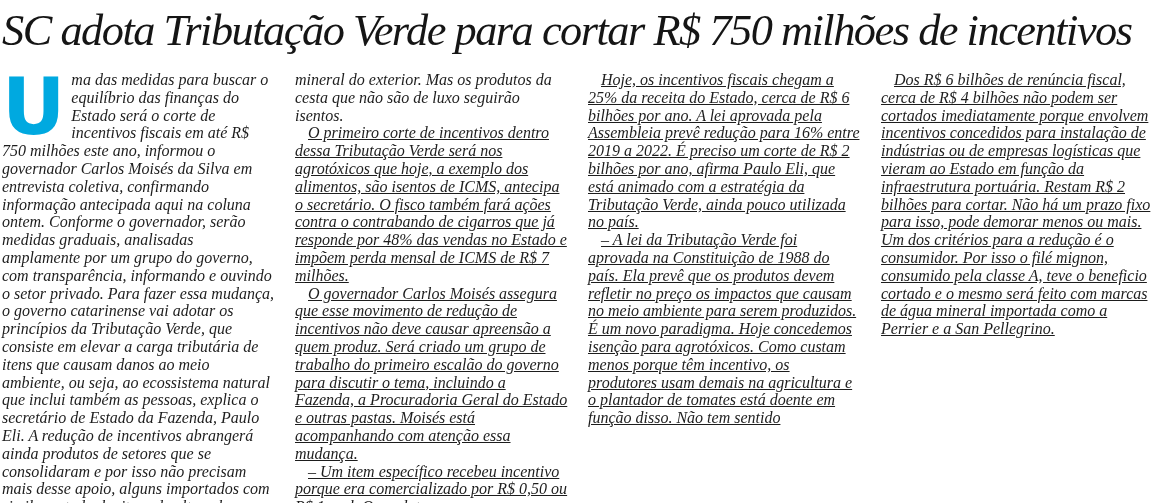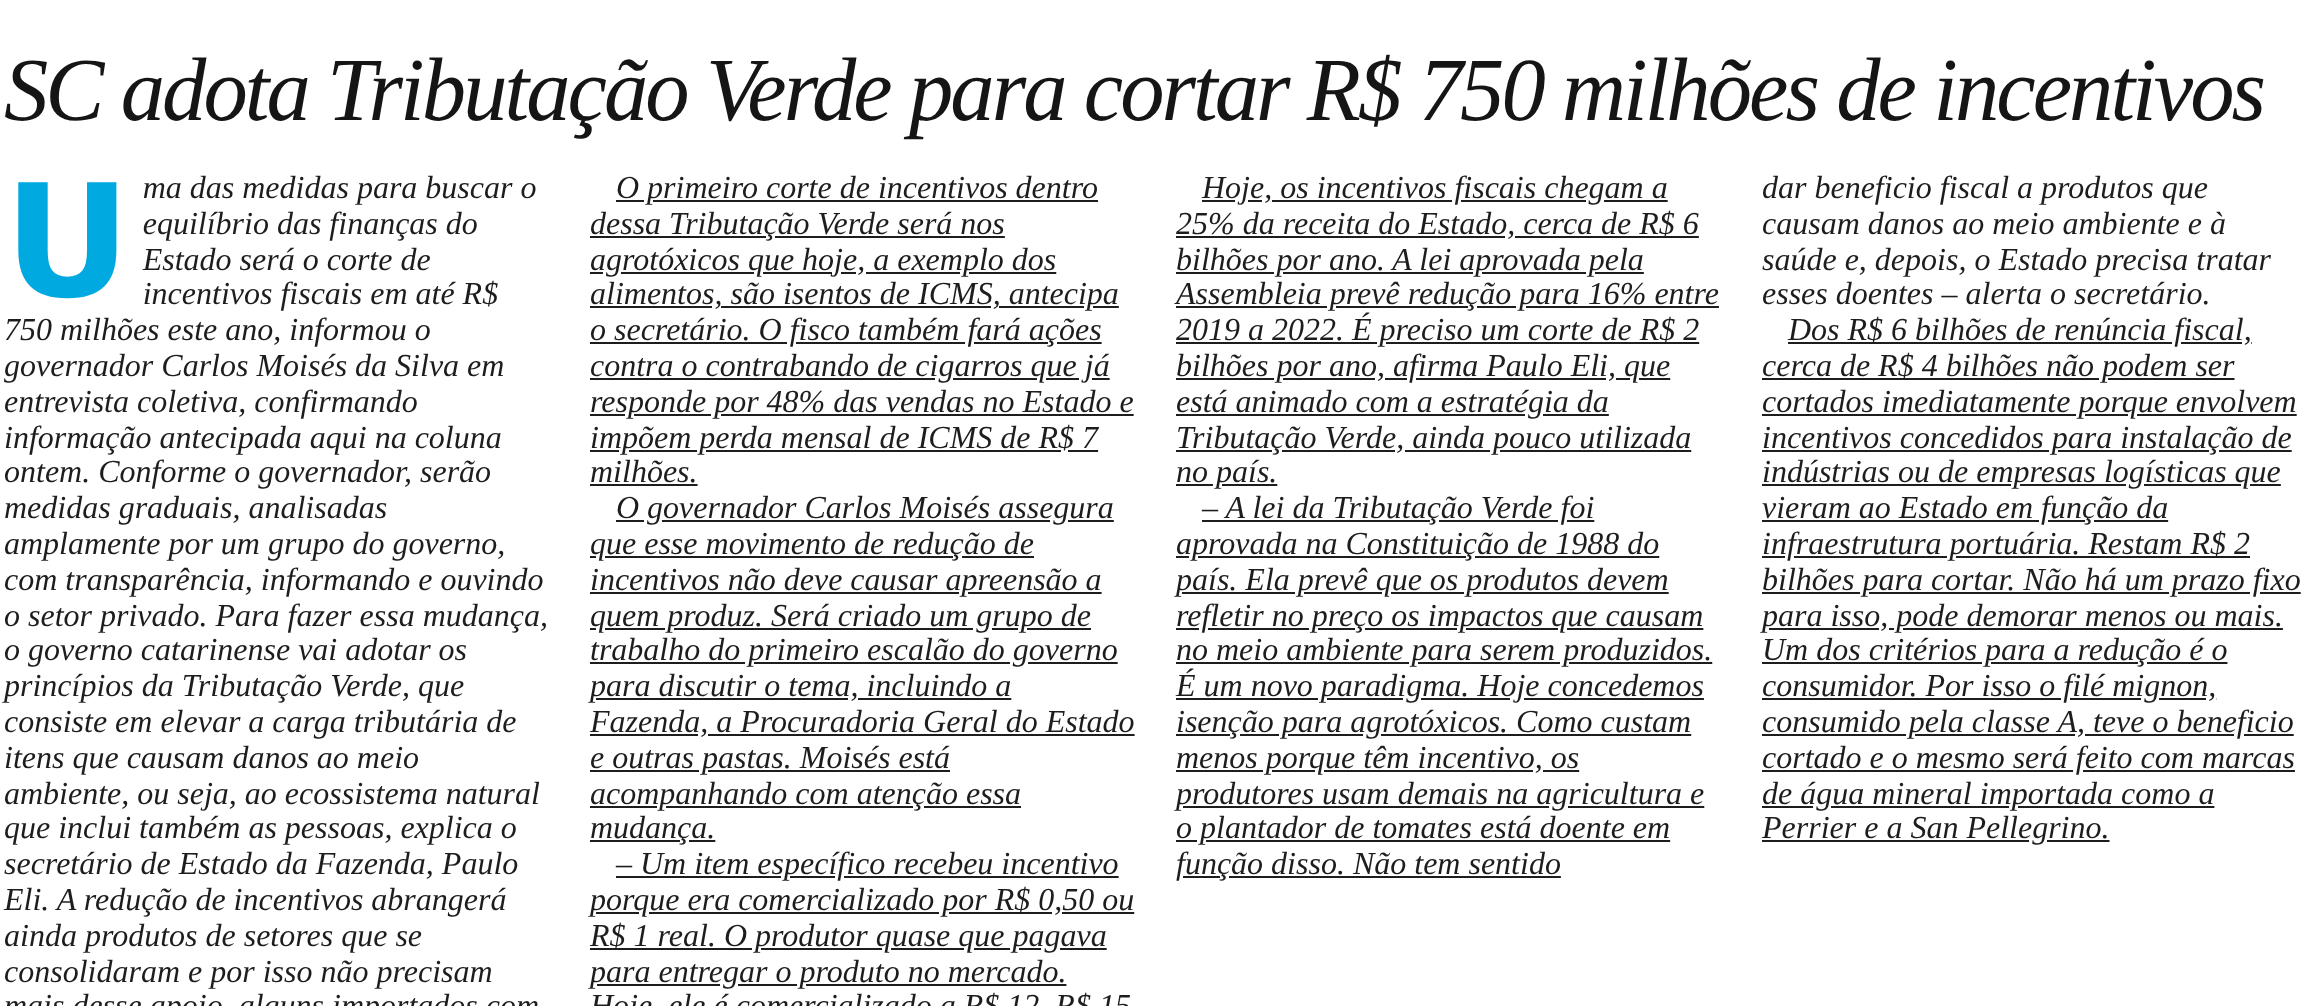--- a/index.html
+++ b/index.html
@@ -11,21 +11,21 @@
   body {
     width: 1156px;
     height: 503px;
     overflow: hidden;
     font-family: "Liberation Serif", serif;
   }
   .page {
     width: 1156px;
     height: 503px;
     box-sizing: border-box;
-    padding: 15px 2px;
+    padding: 0 2px;
   }
   .headline {
     margin: 0;
     padding-top: 2px;
     font-style: italic;
     font-weight: 400;
     font-size: 45px;
     letter-spacing: -1.5px;
     line-height: 56px;
     color: #151515;
@@ -73,29 +73,29 @@
 
   <h1 class="headline">SC adota Tributação Verde para cortar R$ 750 milhões de incentivos</h1>
 
   <div class="columns">
 
     <div class="col">
       <p><span class="dropcap">U</span><span>ma das medidas para buscar o equilíbrio das finanças do Estado será o corte de incentivos fiscais em até R$ 750 milhões este ano, informou o governador Carlos Moisés da Silva em entrevista coletiva, confirmando informação antecipada aqui na coluna ontem. Conforme o governador, serão medidas graduais, analisadas amplamente por um grupo do governo, com transparência, informando e ouvindo o setor privado. Para fazer essa mudança, o governo catarinense vai adotar os princípios da Tributação Verde, que consiste em elevar a carga tributária de itens que causam danos ao meio ambiente, ou seja, ao ecossistema natural que inclui também as pessoas, explica o secretário de Estado da Fazenda, Paulo Eli. A redução de incentivos abrangerá ainda produtos de setores que se consolidaram e por isso não precisam mais desse apoio, alguns importados com similar estadual e itens de alto valor que estavam sendo isentos porque faziam parte da cesta básica, como água</span></p>
     </div>
 
     <div class="col">
+      <p>mineral do exterior. Mas os produtos da cesta que não são de luxo seguirão isentos.</p>
       <p class="indent">O primeiro corte de incentivos dentro dessa Tributação Verde será nos agrotóxicos que hoje, a exemplo dos alimentos, são isentos de ICMS, antecipa o secretário. O fisco também fará ações contra o contrabando de cigarros que já responde por 48% das vendas no Estado e impõem perda mensal de ICMS de R$ 7 milhões.</p>
       <p class="indent">O governador Carlos Moisés assegura que esse movimento de redução de incentivos não deve causar apreensão a quem produz. Será criado um grupo de trabalho do primeiro escalão do governo para discutir o tema, incluindo a Fazenda, a Procuradoria Geral do Estado e outras pastas. Moisés está acompanhando com atenção essa mudança.</p>
       <p class="indent">– Um item específico recebeu incentivo porque era comercializado por R$ 0,50 ou R$ 1 real. O produtor quase que pagava para entregar o produto no mercado. Hoje, ele é comercializado a R$ 12, R$ 15 ou até R$ 20 e continua com o mesmo incentivo, o que não</p>
     </div>
 
     <div class="col">
       <p class="indent">Hoje, os incentivos fiscais chegam a 25% da receita do Estado, cerca de R$ 6 bilhões por ano. A lei aprovada pela Assembleia prevê redução para 16% entre 2019 a 2022. É preciso um corte de R$ 2 bilhões por ano, afirma Paulo Eli, que está animado com a estratégia da Tributação Verde, ainda pouco utilizada no país.</p>
       <p class="indent">– A lei da Tributação Verde foi aprovada na Constituição de 1988 do país. Ela prevê que os produtos devem refletir no preço os impactos que causam no meio ambiente para serem produzidos. É um novo paradigma. Hoje concedemos isenção para agrotóxicos. Como custam menos porque têm incentivo, os produtores usam demais na agricultura e o plantador de tomates está doente em função disso. Não tem sentido</p>
     </div>
 
     <div class="col">
-      <p>dar beneficio fiscal a produtos que causam danos ao meio ambiente e à saúde e, depois, o Estado precisa tratar esses doentes – alerta o secretário.</p>
       <p class="indent">Dos R$ 6 bilhões de renúncia fiscal, cerca de R$ 4 bilhões não podem ser cortados imediatamente porque envolvem incentivos concedidos para instalação de indústrias ou de empresas logísticas que vieram ao Estado em função da infraestrutura portuária. Restam R$ 2 bilhões para cortar. Não há um prazo fixo para isso, pode demorar menos ou mais. Um dos critérios para a redução é o consumidor. Por isso o filé mignon, consumido pela classe A, teve o beneficio cortado e o mesmo será feito com marcas de água mineral importada como a Perrier e a San Pellegrino.</p>
     </div>
 
   </div>
 </div>
 
 </body></html>

